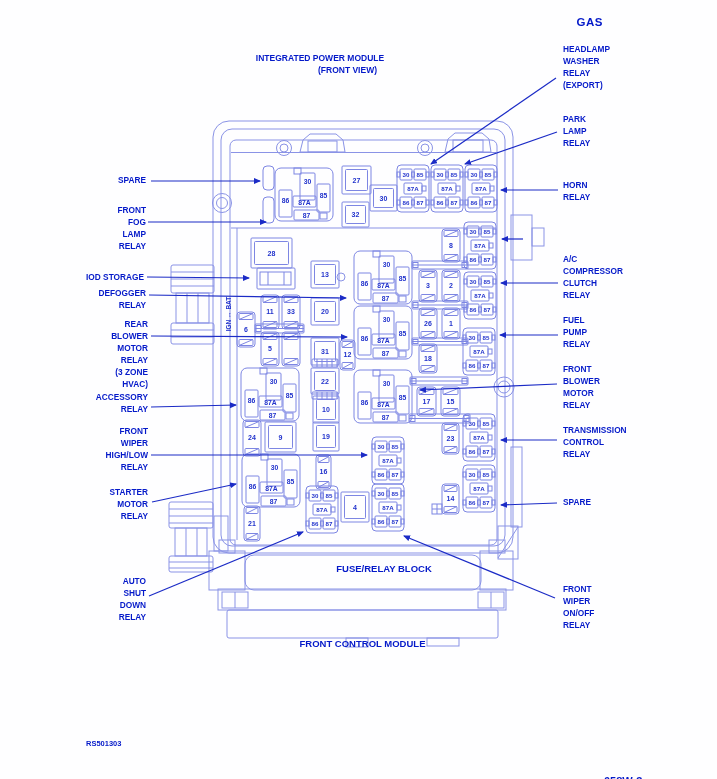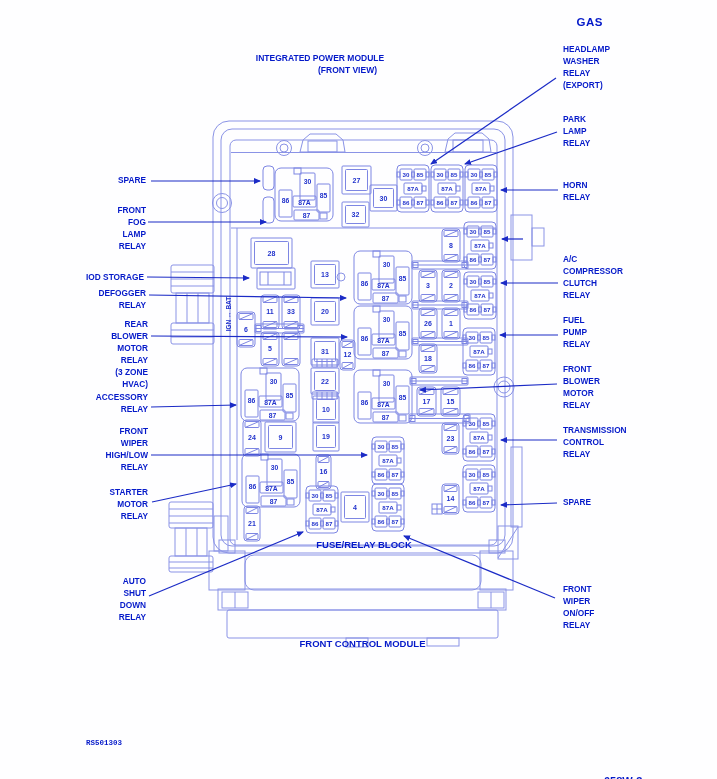--- a/index.html
+++ b/index.html
@@ -3,23 +3,23 @@
 <meta charset="utf-8">
 <style>
   html,body{margin:0;padding:0;background:#ffffff;}
   #stage{position:relative;width:717px;height:779px;background:#fefeff;overflow:hidden;
          font-family:"Liberation Sans", sans-serif;}
   .abs{position:absolute;}
   .blue{color:#0419c9;font-weight:bold;}
   #title{top:16px;left:0;width:579px;text-align:right;font-size:11.5px;letter-spacing:.5px;margin-left:24px;}
   #sub1{top:53px;left:0;width:640px;text-align:center;font-size:8.5px;}
   #sub2{top:65px;left:0;width:695px;text-align:center;font-size:8.5px;}
-  #frb-text{top:539px;left:246px;width:236px;text-align:center;font-size:9.5px;}
+  #frb-text{top:563px;left:246px;width:236px;text-align:center;font-size:9.5px;padding-left:20px;}
   #fcm-text{top:618px;left:227px;width:271px;text-align:center;font-size:9.5px;margin-top:20px;}
-  #foot-l{top:739px;left:86px;font-size:7.5px;font-family:Liberation Mono, monospace;}
+  #foot-l{top:739px;left:86px;font-size:7.5px;}
   #foot-r{top:775px;left:604px;font-size:11px;}
   svg text{font-family:"Liberation Sans", sans-serif;font-weight:bold;}
 </style>
 </head>
 <body>
 
 <div id="stage">
   <svg id="canvas" width="717" height="779" viewBox="0 0 717 779" class="abs" style="top:0;left:0;">
       <defs>
         <marker id="arr" markerWidth="7" markerHeight="7" refX="6" refY="3" orient="auto" markerUnits="userSpaceOnUse">

